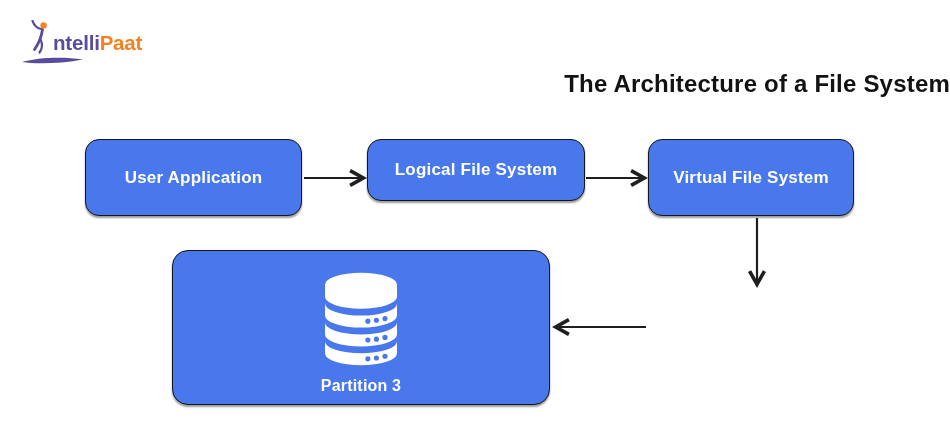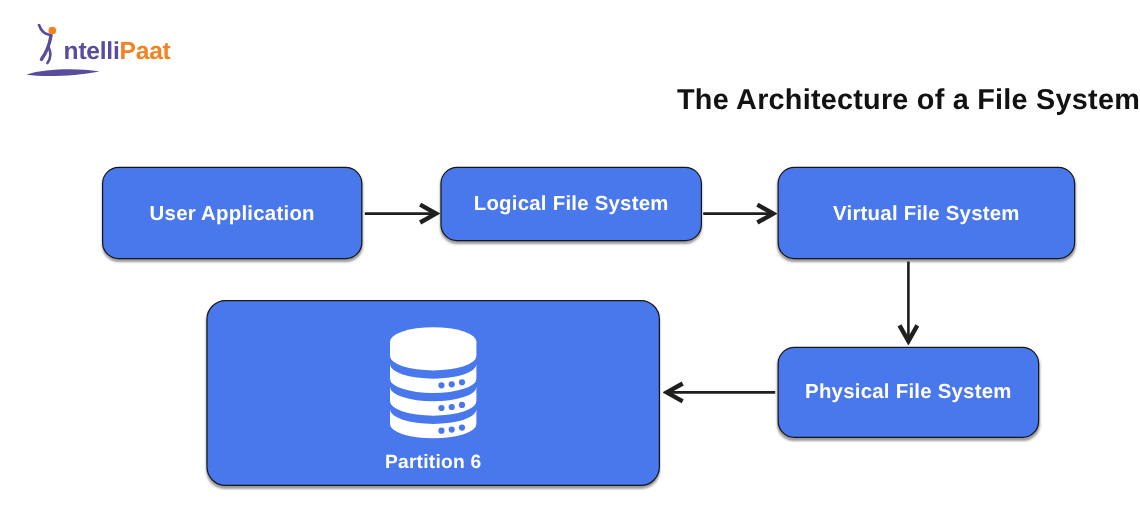--- a/index.html
+++ b/index.html
@@ -71,21 +71,21 @@
     display: flex;
     align-items: center;
     justify-content: center;
     color: var(--node-text, #ffffff);
     font-size: 17px;
     font-weight: 700;
     letter-spacing: 0.2px;
   }
   #node-user     { left: 85px;  top: 127px; width: 217px; height: 77px; }
   #node-logical  { left: 367px; top: 127px; width: 218px; height: 62px; }
-  #node-virtual  { left: 648px; top: 127px; width: 248px; height: 77px; }
+  #node-virtual  { left: 648px; top: 127px; width: 206px; height: 77px; }
   #node-physical { left: 648px; top: 277px; width: 218px; height: 76px; }
 
   
   .partitions-panel {
     position: absolute;
     left: 172px;
     top: 238px;
     width: 378px;
     height: 155px;
     box-sizing: border-box;
@@ -175,30 +175,27 @@
 
   <div class="node" id="node-user">
     <span>User Application</span>
   </div>
   <div class="node" id="node-logical">
     <span>Logical File System</span>
   </div>
   <div class="node" id="node-virtual">
     <span>Virtual File System</span>
   </div>
-  <div class="node" id="node-physical">
-    <span>Physical File System</span>
-  </div>
 
   <div class="partitions-panel">
     <div class="partition">
       <svg class="db-icon" width="86" height="96" viewBox="0 0 100 112">
           <use href="#db-cyl"></use>
         </svg>
-      <span class="partition-label">Partition 6</span>
+      <span class="partition-label">Partition 3</span>
     </div>
   </div>
 
   <svg class="arrows" width="950" height="438" viewBox="0 0 950 438">
     <defs>
       <marker id="arrowhead" viewBox="0 0 12 12" refX="8" refY="6" markerWidth="9" markerHeight="9" orient="auto-start-reverse">
         <path d="M2 1.5 L10 6 L2 10.5" fill="none" stroke-width="2.2"></path>
       </marker>
     </defs>
     <line x1="304" y1="166" x2="360" y2="166" marker-end="url(#arrowhead)"></line>

